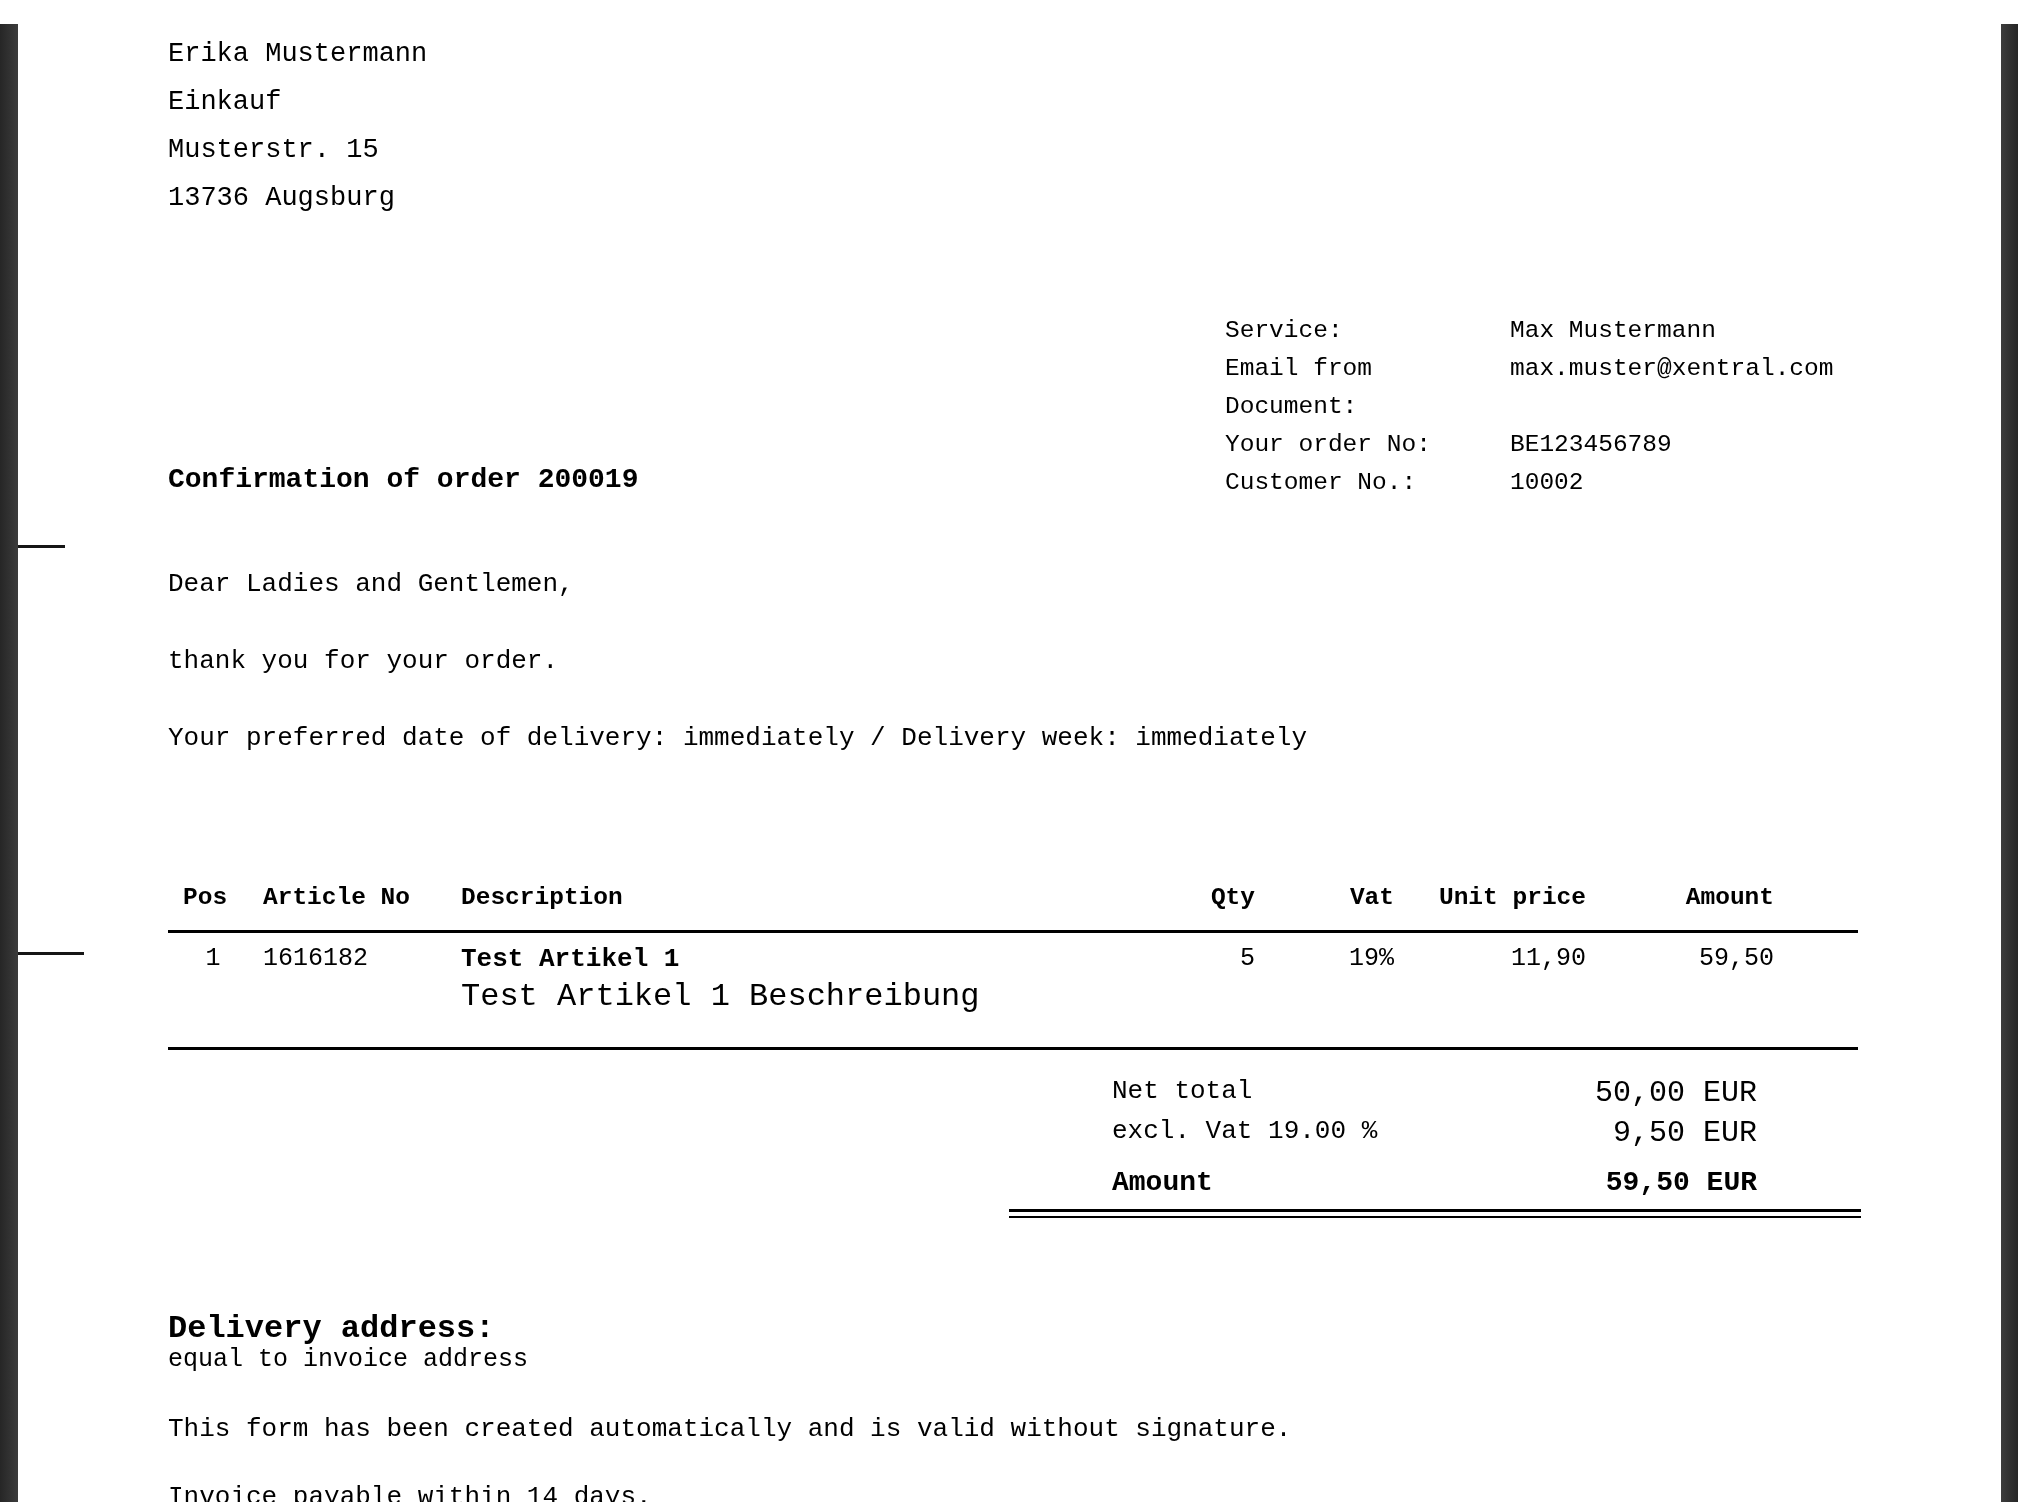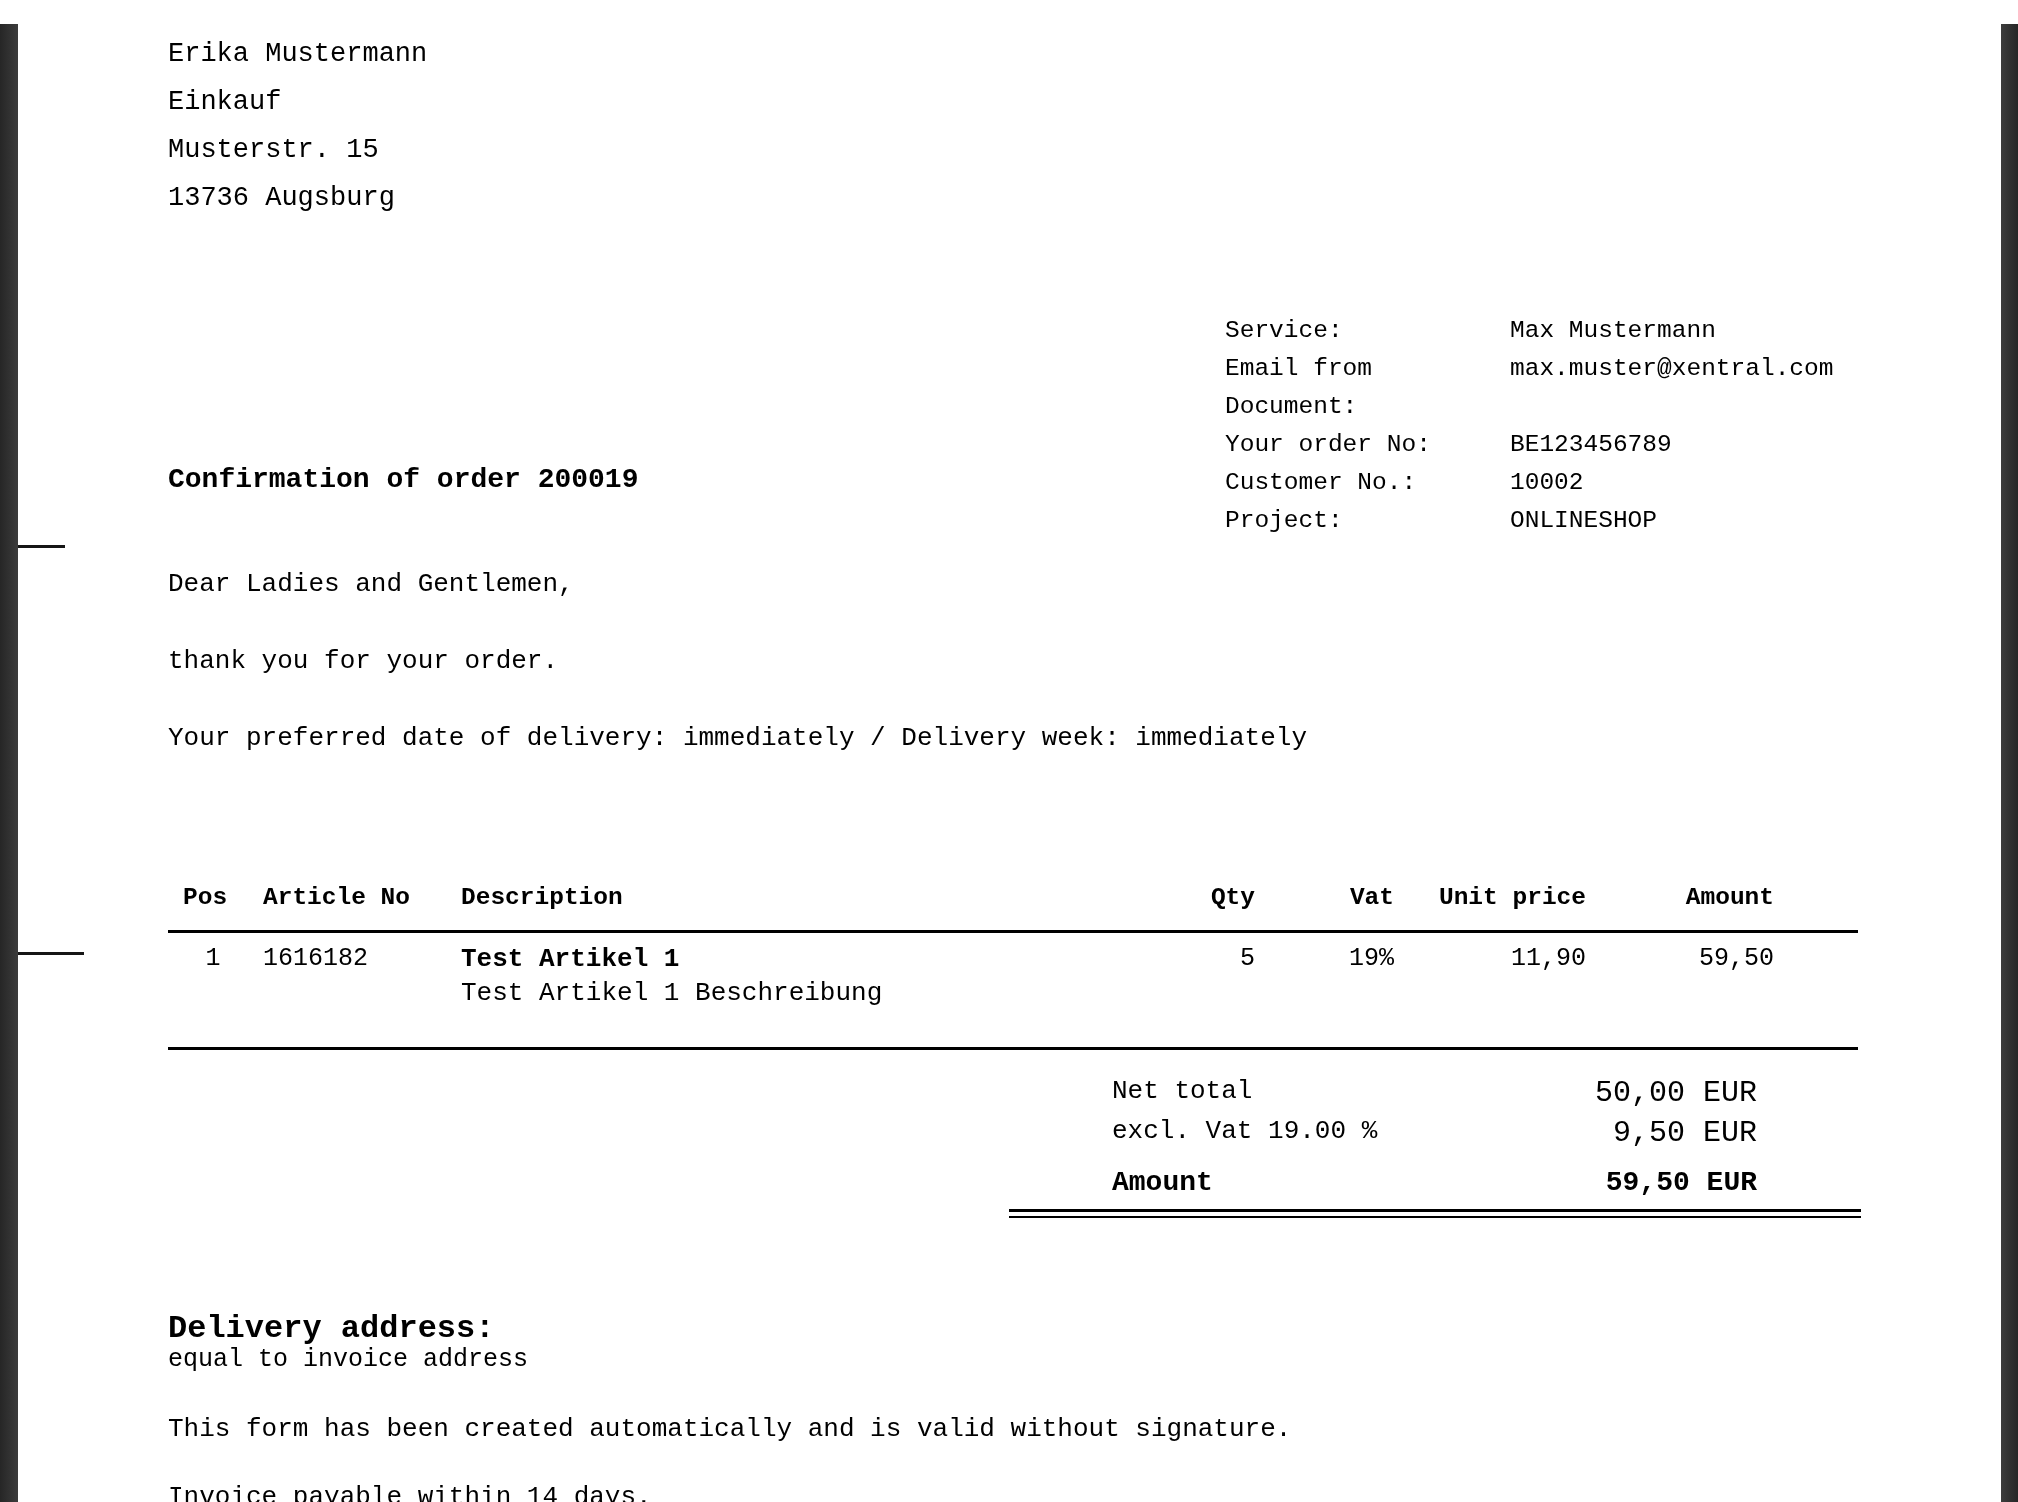--- a/index.html
+++ b/index.html
@@ -46,21 +46,21 @@
   .col-unitprice  { left:1420px; width:166px; text-align:right; }
   .col-amount     { left:1610px; width:164px; text-align:right; }
   .th.col-pos { text-align:left; left:183px; }
 
   .rule { position:absolute; left:168px; width:1690px; height:3px; background:#000; }
   .rule-header { top:906px; }
   .rule-items  { top:1023px; }
 
   .row-y1 { top:920px; }
   .row-desc-main { font-weight:bold; font-size:26px; }
-  .row-desc-sub  { top:954px; font-size:26px; }
+  .row-desc-sub  { top:954px; font-size:32px; }
 
   .totals-label { position:absolute; left:1112px; font-size:26px; white-space:nowrap; }
   .totals-value { position:absolute; left:1400px; width:357px; text-align:right; font-size:30px; white-space:nowrap; }
   .t-row1 { top:1052px; }
   .t-row2 { top:1092px; }
   .t-row3 { top:1143px; font-weight:bold; font-size:28px; }
   .double-rule { position:absolute; left:1009px; top:1185px; width:852px; height:9px;
                  border-top:3px solid #000; border-bottom:2px solid #000; }
 
   .delivery-label { left:168px; top:1286px; font-size:32px; font-weight:bold; }
@@ -95,24 +95,20 @@
       <div class="meta-value">max.muster@xentral.com</div>
     </div>
     <div class="meta-row">
       <div class="meta-label">Your order No:</div>
       <div class="meta-value">BE123456789</div>
     </div>
     <div class="meta-row">
       <div class="meta-label">Customer No.:</div>
       <div class="meta-value">10002</div>
     </div>
-    <div class="meta-row">
-      <div class="meta-label">Project:</div>
-      <div class="meta-value">ONLINESHOP</div>
-    </div>
   </div>
 
   <div class="abs doc-title">Confirmation of order 200019</div>
 
   <div class="abs body-line salutation">Dear Ladies and Gentlemen,</div>
   <div class="abs body-line thanks">thank you for your order.</div>
   <div class="abs body-line delivery-pref">Your preferred date of delivery: immediately / Delivery week: immediately</div>
 
   <div class="th col-pos">Pos</div>
   <div class="th col-article">Article No</div>

